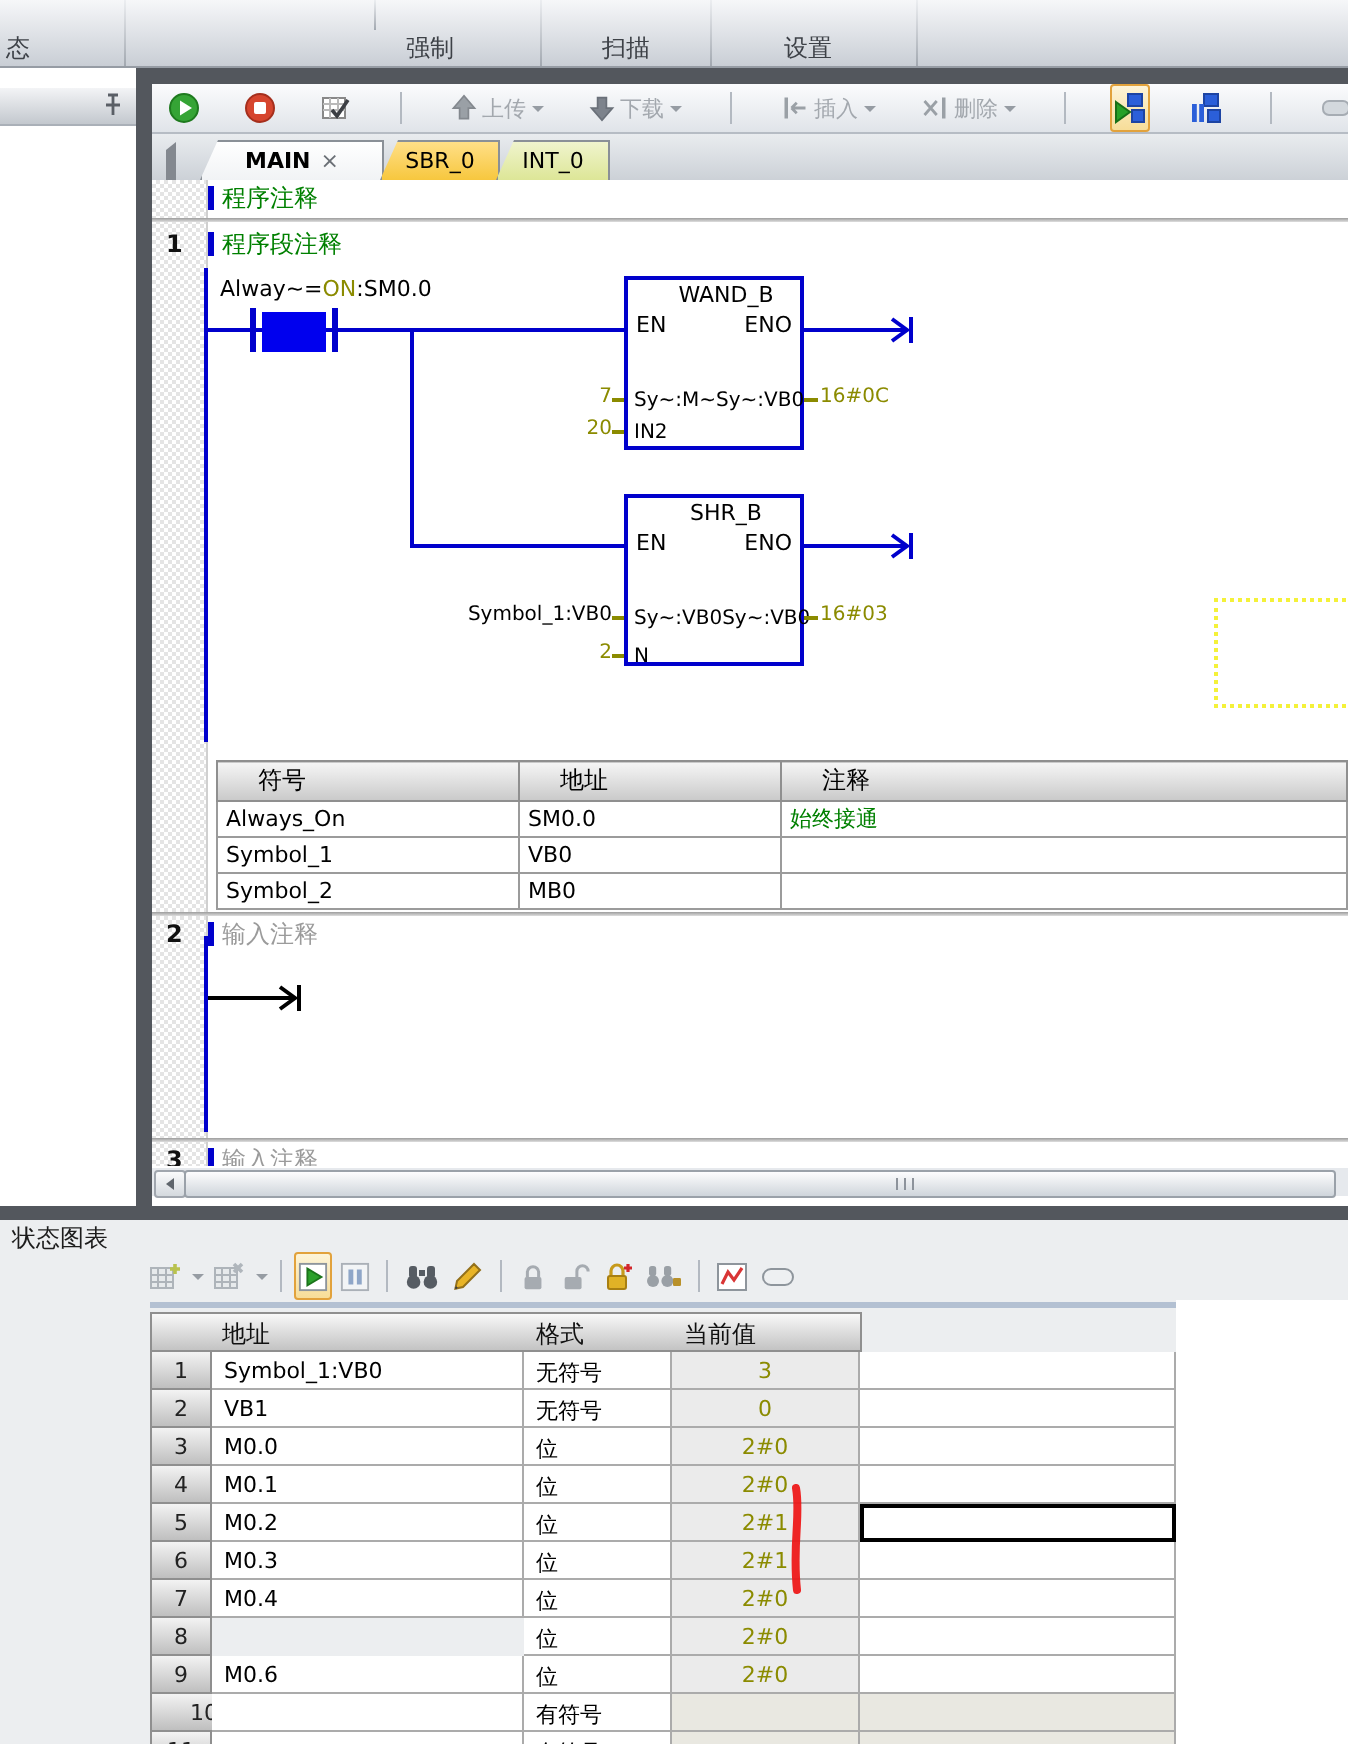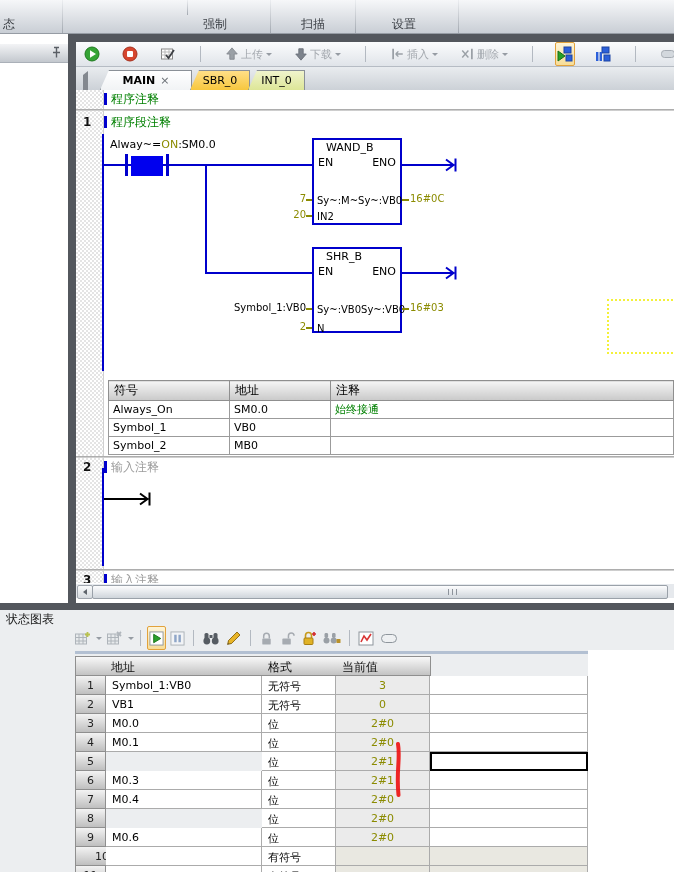--- a/index.html
+++ b/index.html
@@ -34,33 +34,33 @@
   #gutter{left:0;top:0;width:27px;height:493px;
       background:repeating-conic-gradient(#e4e4e4 0% 25%, #ffffff 0% 50%);background-size:4px 4px;border-right:1px solid #d0d0d0;}
   .netnum{font-size:12px;font-weight:bold;color:#111;}
   .ctick{width:3px;height:12px;background:#0000cc;}
   .gcomment{font-size:12px;color:#008000;white-space:nowrap;}
   .graycomment{font-size:12px;color:#9b9b9b;white-space:nowrap;}
   .netsep{height:2px;background:linear-gradient(#9d9d9d,#dedede);}
   .wireb{background:#0000cc;}
   .wirek{background:#000;}
   .block{border:2px solid #0000cc;background:#fff;box-sizing:border-box;}
-  .btitle{position:absolute;top:1px;left:12px;right:0;font-size:11px;color:#000;}
+  .btitle{position:absolute;top:1px;left:12px;right:0;text-align:center;font-size:11px;color:#000;}
   .ben{position:absolute;left:4px;top:16px;font-size:11px;color:#000;}
   .beno{position:absolute;right:4px;top:16px;font-size:11px;color:#000;}
   .bpin{position:absolute;left:3px;right:3px;font-size:10px;color:#000;display:flex;justify-content:space-between;white-space:nowrap;}
   .olv{color:#8b8b00;}
   .val{font-size:10px;color:#8b8b00;white-space:nowrap;}
   .valr{text-align:right;}
   .pindash{height:2px;background:#8b8b00;}
   .ladlabel{font-size:11px;color:#000;white-space:nowrap;}
   
   .symtbl{border-collapse:collapse;}
   .sth{background:linear-gradient(#f5f5f5,#c9c9c9);border:1px solid #8f8f8f;font-size:12px;font-weight:normal;
-       text-align:left;padding:1px 5px;height:16px;}
+       text-align:left;padding:1px 20px;height:16px;}
   .stc{border:1px solid #9b9b9b;background:#fff;font-size:11px;padding:1px 4px;height:15px;}
   .ygrn{color:#008000;}
   
   #ybox{border:2px dotted #f4f139;background:transparent;}
   
   #hscroll{left:76px;top:583px;width:598px;height:15px;background:#e6e9ed;border-top:1px solid #fff;box-sizing:border-box;}
   #hthumb{position:absolute;left:16px;top:1px;width:574px;height:12px;background:linear-gradient(#fdfdfe,#cfd5db);
           border:1px solid #9aa1a9;border-radius:2px;}
   .grip{position:absolute;top:3px;width:1px;height:6px;background:#8d939b;}
   #harrow{position:absolute;left:1px;top:1px;width:14px;height:12px;background:linear-gradient(#fafbfc,#d4d9de);
@@ -500,20 +500,21 @@
   <div class="cell curcell" style="left:336px;top:714px;width:94px;">2#0</div>
   <div class="cell" style="left:430px;top:714px;width:158px;"></div>
 
   <div class="rowhdr" style="left:75px;top:733px;width:31px;border-left:1px solid #8f8f8f;">4</div>
   <div class="cell" style="left:106px;top:733px;width:156px;">M0.1</div>
   <div class="cell" style="left:262px;top:733px;width:74px;">位</div>
   <div class="cell curcell" style="left:336px;top:733px;width:94px;">2#0</div>
   <div class="cell" style="left:430px;top:733px;width:158px;"></div>
 
   <div class="rowhdr" style="left:75px;top:752px;width:31px;border-left:1px solid #8f8f8f;">5</div>
+  <div class="cell" style="left:106px;top:752px;width:156px;">M0.2</div>
   <div class="cell" style="left:262px;top:752px;width:74px;">位</div>
   <div class="cell curcell" style="left:336px;top:752px;width:94px;">2#1</div>
   <div class="cell selcell" style="left:430px;top:752px;width:158px;"></div>
 
   <div class="rowhdr" style="left:75px;top:771px;width:31px;border-left:1px solid #8f8f8f;">6</div>
   <div class="cell" style="left:106px;top:771px;width:156px;">M0.3</div>
   <div class="cell" style="left:262px;top:771px;width:74px;">位</div>
   <div class="cell curcell" style="left:336px;top:771px;width:94px;">2#1</div>
   <div class="cell" style="left:430px;top:771px;width:158px;"></div>
 

